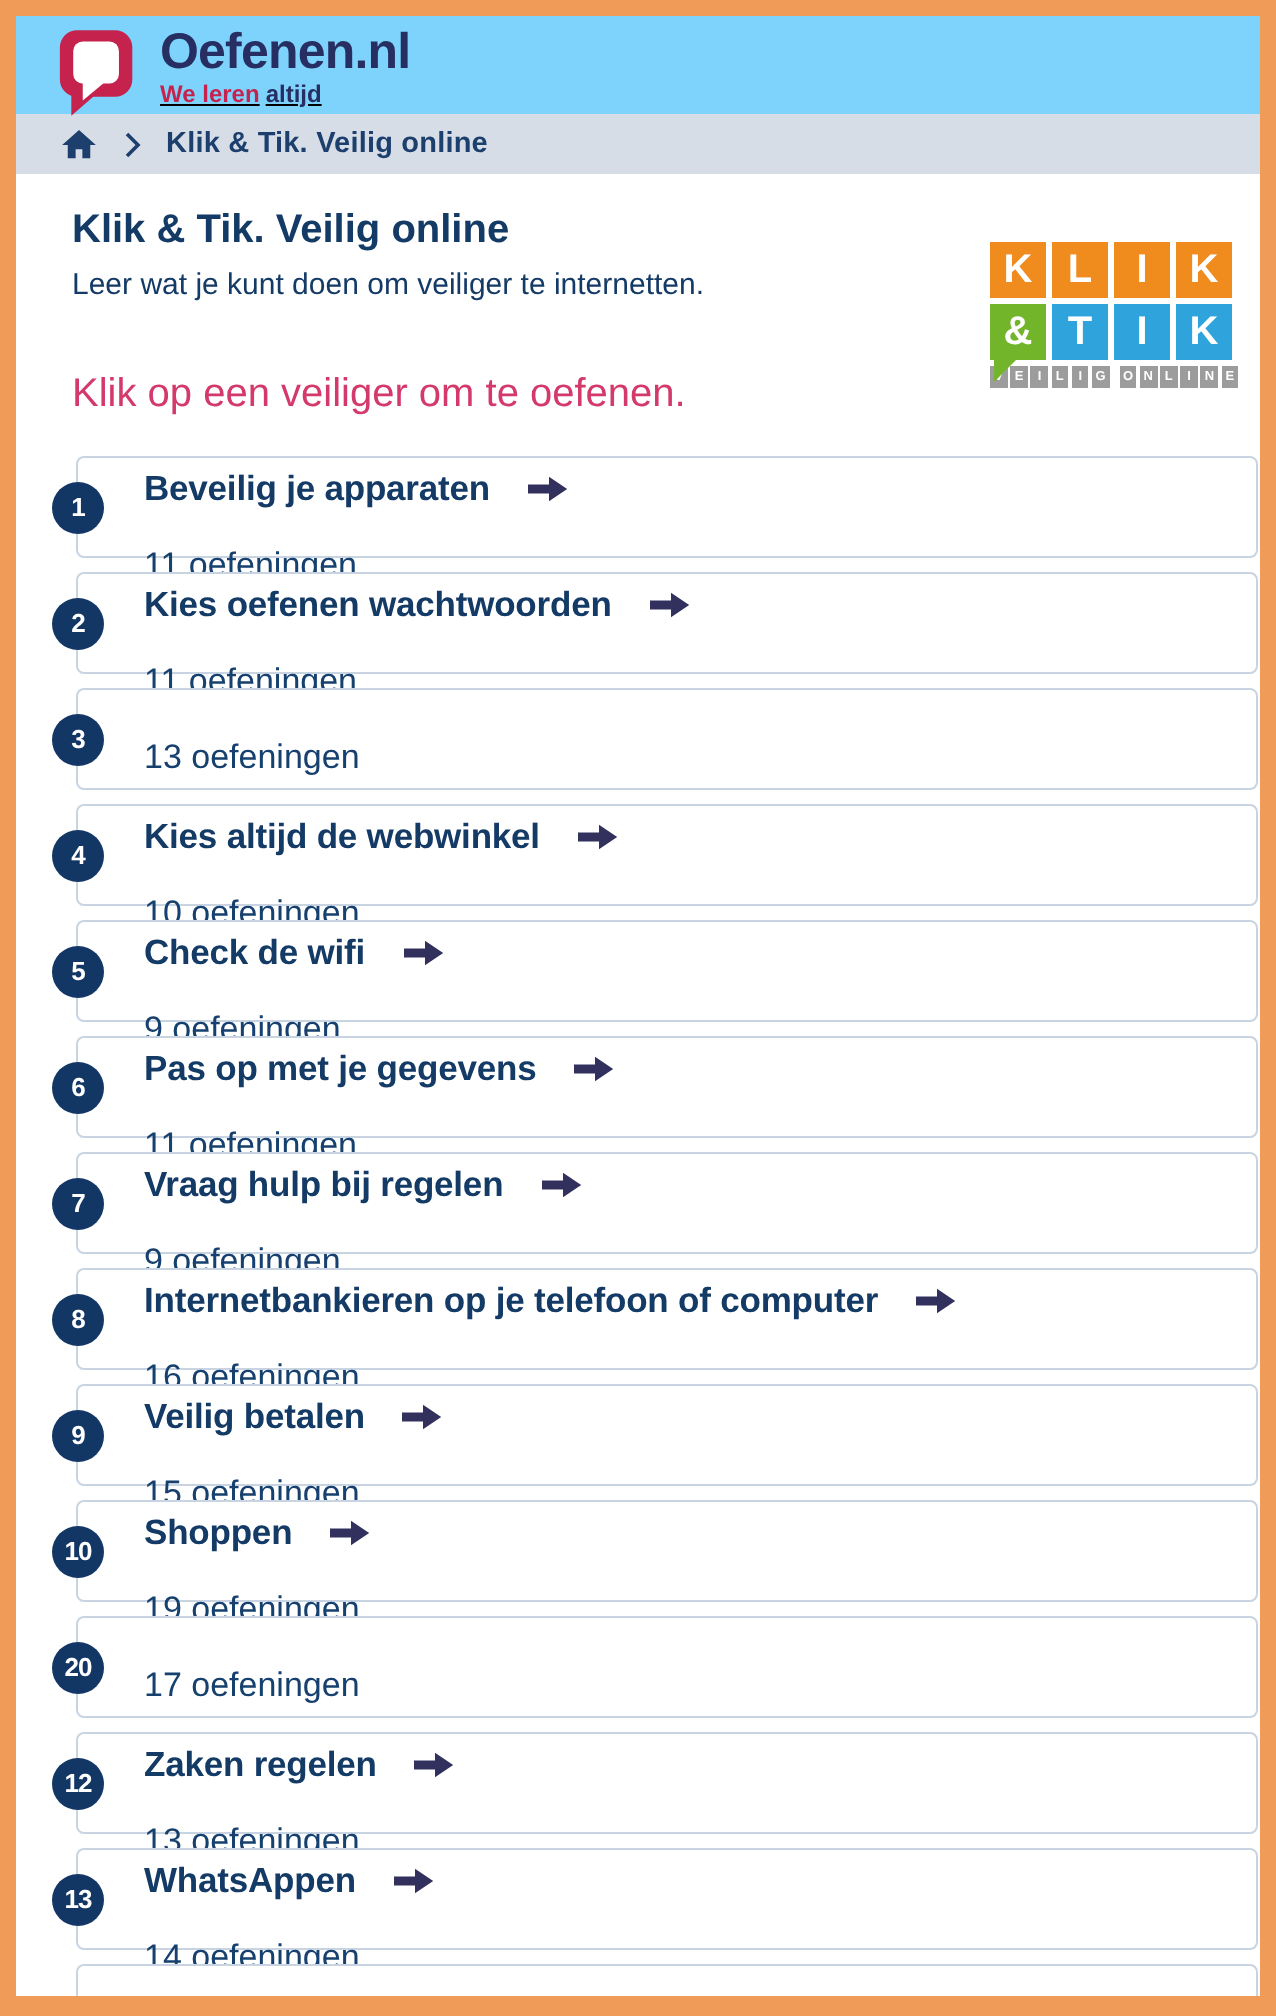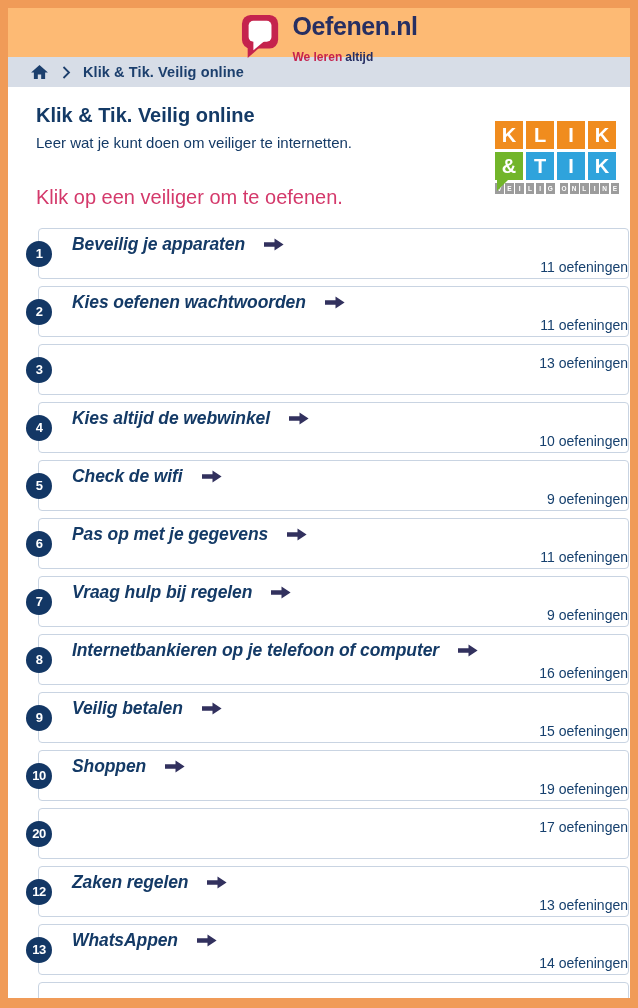--- a/index.html
+++ b/index.html
@@ -4,27 +4,27 @@
 <style>
   html,body{margin:0;padding:0;}
   body{
     width:638px;height:1008px;box-sizing:border-box;
     border:8px solid #F09B58;border-bottom-width:10px;
     overflow:hidden;background:#fff;
     font-family:"Liberation Sans","DejaVu Sans",sans-serif;
     position:relative;
   }
   
-  .header{height:49px;background:#fdba74;display:flex;align-items:flex-start;
-    padding:5px 0 16px 21px;box-sizing:border-box;justify-content:center;}
+  .header{height:49px;background:#7dd3fc;display:flex;align-items:flex-start;
+    padding:5px 0 16px 21px;box-sizing:border-box;}
   .brand{display:flex;gap:11px;text-decoration:none;cursor:pointer;}
   .bubble{display:block;margin-top:1px;}
   .brand-text{display:flex;flex-direction:column;}
   .brand-name{font-size:25px;font-weight:bold;color:#272F62;letter-spacing:-0.4px;line-height:27px;}
-  .brand-tagline{font-size:12px;font-weight:bold;line-height:13px;margin-top:11px;}
+  .brand-tagline{font-size:12px;font-weight:bold;line-height:13px;margin-top:1px;text-decoration:underline;}
   .brand-tagline .hl{color:#C5234D;}
   .brand-tagline .rest{color:#272F62;margin-left:3px;}
   
   .breadcrumb{height:30px;background:#D7DDE7;display:flex;align-items:center;padding-left:23px;}
   .bc-home{display:flex;align-items:center;cursor:pointer;}
   .bc-chev{display:flex;align-items:center;margin:0 12px 0 14px;}
   .bc-current{font-size:14.5px;font-weight:bold;color:#1C3F6D;letter-spacing:0.1px;}
   
   .main{position:relative;padding:0 8px 0 23px;}
   .page-title{margin:16px 0 0 5px;font-size:20px;line-height:24px;font-weight:bold;color:#143A66;}
@@ -41,24 +41,24 @@
   .kt-mini{width:8.7px;height:10.5px;display:flex;align-items:center;justify-content:center;
     color:#fff;font-weight:bold;font-size:6.5px;flex:0 0 auto;}
   
   .chapters{list-style:none;margin:19px 0 0 7px;padding:0;width:591px;}
   .card{position:relative;height:51px;margin-bottom:7px;border:1px solid #C9D4E2;border-radius:4px;
     padding:5px 0 0 33px;box-sizing:border-box;background:#fff;cursor:pointer;}
   .badge{position:absolute;left:-13px;top:50%;transform:translateY(-50%);
     width:26px;height:26px;border-radius:50%;background:#133765;color:#fff;
     display:flex;align-items:center;justify-content:center;
     font-size:13px;font-weight:bold;letter-spacing:-0.5px;}
-  .trow{display:flex;align-items:center;gap:19px;font-style:italic;}
+  .trow{display:flex;align-items:center;gap:19px;}
   .card-title{font-size:17.5px;line-height:20px;font-weight:bold;color:#143A66;letter-spacing:-0.1px;}
   .arrow{display:flex;align-items:center;}
-  .card-count{font-size:14px;line-height:16px;color:#16406E;margin-top:5px;text-align:right;}
+  .card-count{font-size:17px;line-height:16px;color:#16406E;margin-top:21px;}
   .card.partial{height:51px;margin-bottom:0;}
 </style>
 </head>
 <body>
 
 <header class="header">
   <a class="brand">
     <span class="bubble">
       <svg width="40" height="45" viewBox="0 0 42 47">
         <rect x="1" y="1" width="38" height="35" rx="9" fill="#C5234D"></rect>

